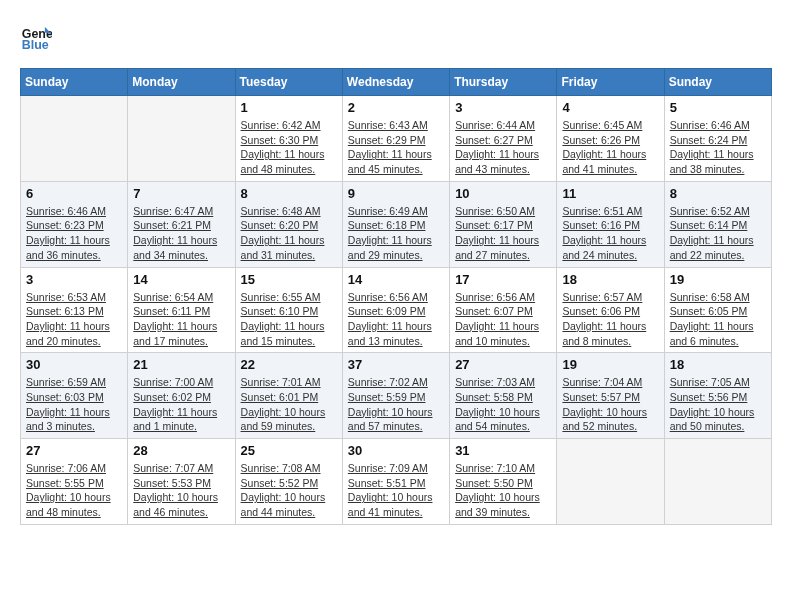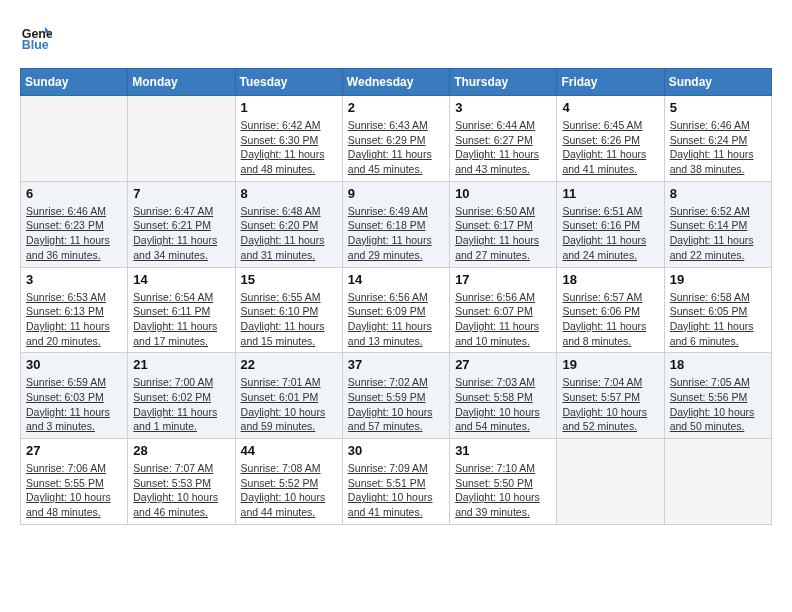--- a/index.html
+++ b/index.html
@@ -229,21 +229,21 @@
       <tr>
         <td>
           <div class="day-number">27</div>
           <div class="day-info">Sunrise: 7:06 AM<br>Sunset: 5:55 PM<br>Daylight: 10 hours and 48 minutes.</div>
         </td>
         <td>
           <div class="day-number">28</div>
           <div class="day-info">Sunrise: 7:07 AM<br>Sunset: 5:53 PM<br>Daylight: 10 hours and 46 minutes.</div>
         </td>
         <td>
-          <div class="day-number">44</div>
+          <div class="day-number">25</div>
           <div class="day-info">Sunrise: 7:08 AM<br>Sunset: 5:52 PM<br>Daylight: 10 hours and 44 minutes.</div>
         </td>
         <td>
           <div class="day-number">30</div>
           <div class="day-info">Sunrise: 7:09 AM<br>Sunset: 5:51 PM<br>Daylight: 10 hours and 41 minutes.</div>
         </td>
         <td>
           <div class="day-number">31</div>
           <div class="day-info">Sunrise: 7:10 AM<br>Sunset: 5:50 PM<br>Daylight: 10 hours and 39 minutes.</div>
         </td>

